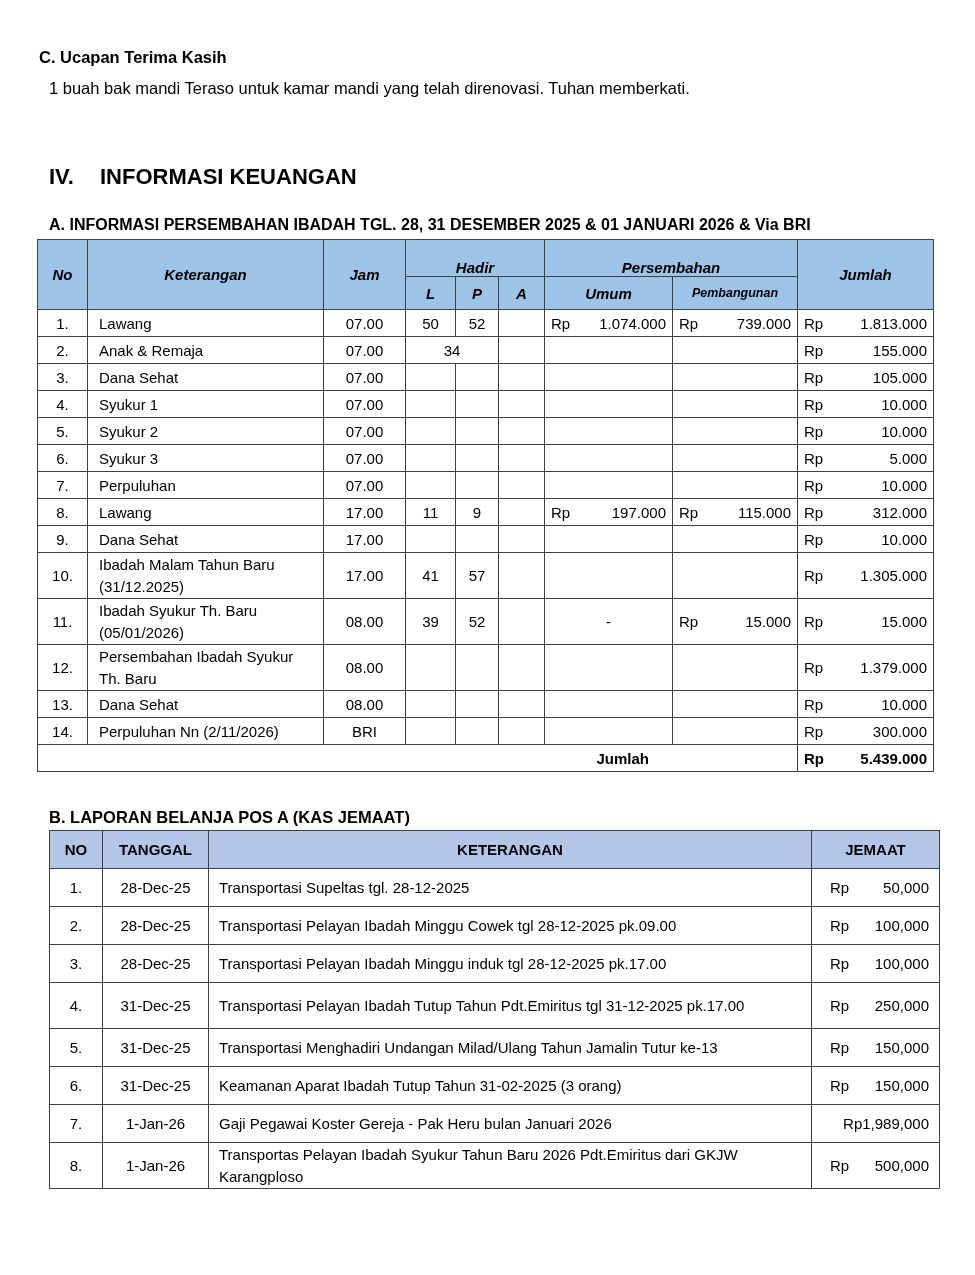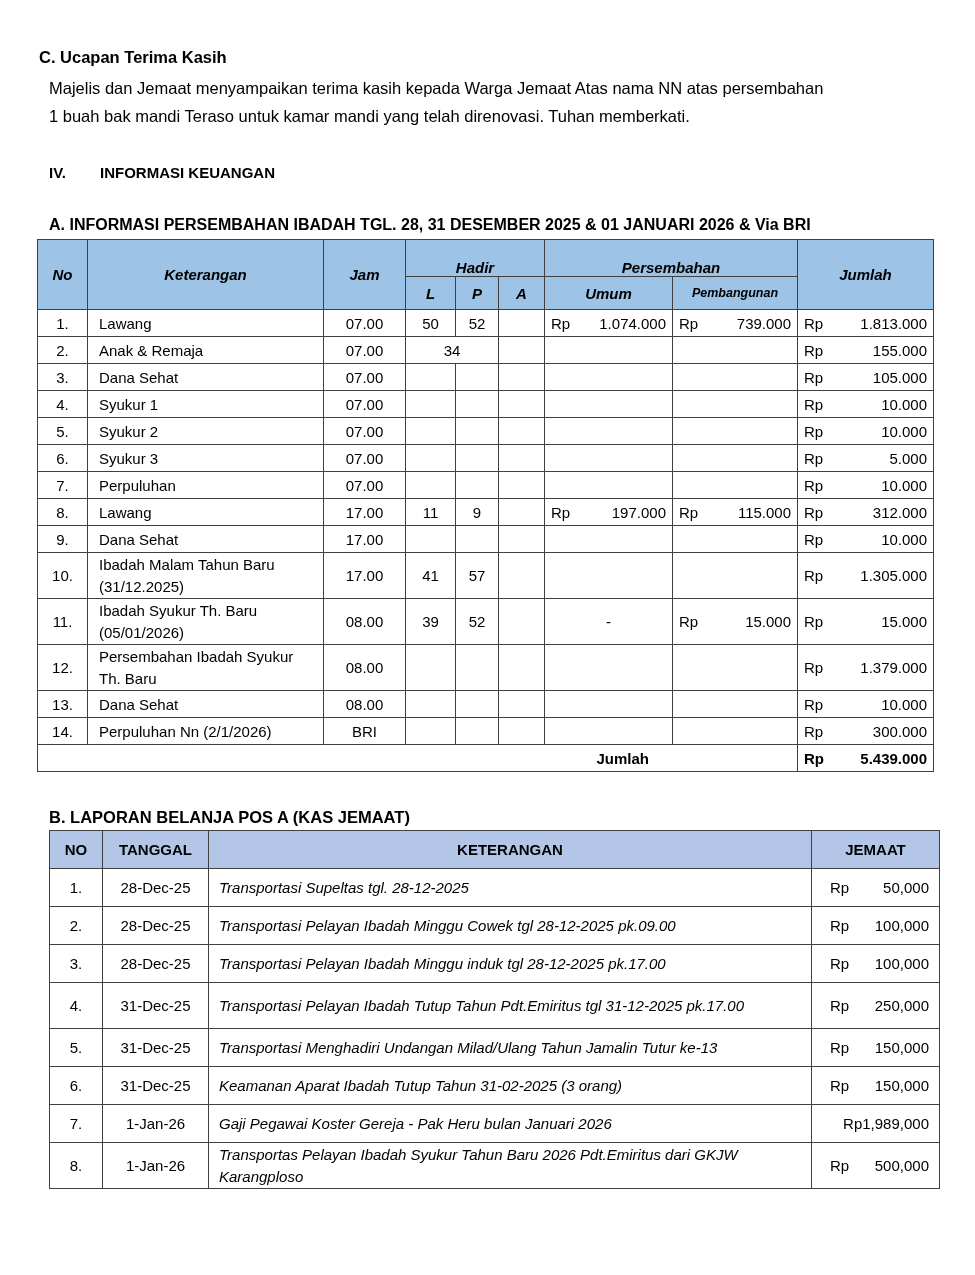--- a/index.html
+++ b/index.html
@@ -4,47 +4,46 @@
 <style>
   html, body { margin: 0; padding: 0; background: #ffffff; }
   body {
     width: 975px; height: 1275px; position: relative; overflow: hidden;
     font-family: "Liberation Sans", "DejaVu Sans", sans-serif;
     color: #000; font-size: 15.5px;
   }
   .abs { position: absolute; }
   .h-bold { font-weight: bold; font-size: 16.5px; }
   .para { line-height: 28px; font-size: 16.5px; }
-  .section-title { font-weight: bold; font-size: 15px; }
+  .section-title { font-weight: bold; font-size: 22px; }
   .section-title .num { display: inline-block; width: 51px; }
 
   table { border-collapse: collapse; position: absolute; table-layout: fixed; }
   td, th { border: 1.3px solid #404040; padding: 0 6px; font-size: 15px; overflow: hidden; white-space: nowrap; }
 
   
   #tblA th { background: #9dc3e6; font-style: italic; font-weight: bold; font-size: 15px; text-align: center; }
   #tblA th.small { font-size: 12.5px; margin-top: 48px; }
   #tblA td { height: 26px; }
   #tblA td.tall { height: 45px; white-space: normal; line-height: 22px; }
   .c { text-align: center; }
   .money { display: flex; justify-content: space-between; }
   .bold { font-weight: bold; }
 
   
   #tblB th { background: #b4c6e7; font-weight: bold; font-size: 15px; text-align: center; height: 37px; }
   #tblB td { height: 37px; }
   #tblB td.tall { height: 45px; white-space: normal; line-height: 22px; }
-  #tblB td.ket { padding-left: 10px; font-style: italic; }
+  #tblB td.ket { padding-left: 10px; }
 </style>
 </head>
 <body>
 
 <div class="abs h-bold" style="left:39px; top:48px;">C. Ucapan Terima Kasih</div>
 <div class="abs para" style="left:49px; top:74px; width:900px;">
-  <div>Majelis dan Jemaat menyampaikan terima kasih kepada Warga Jemaat Atas nama NN  atas persembahan</div>
   <div>1 buah bak mandi Teraso untuk kamar mandi yang telah direnovasi. Tuhan memberkati.</div>
 </div>
 
 <div class="abs section-title" style="left:49px; top:164px;">
   <span class="num">IV.</span><span>INFORMASI KEUANGAN</span>
 </div>
 
 <div class="abs h-bold" style="left:49px; top:216px; font-size:16px;">A. INFORMASI  PERSEMBAHAN IBADAH TGL. 28, 31 DESEMBER 2025 &amp; 01 JANUARI 2026 &amp; Via BRI</div>
 
 <table id="tblA" style="left:37px; top:239px; width:896px;">
@@ -304,21 +303,21 @@
        <td class=""></td>
        <td class="">
           <div class="money">
             <span>Rp</span>
             <span>10.000</span>
           </div>
         </td>
       </tr>
       <tr>
         <td class="c">14.</td>
-       <td class="" style="padding-left:11px">Perpuluhan Nn (2/1/2026)</td>
+       <td class="" style="padding-left:11px">Perpuluhan Nn (2/11/2026)</td>
        <td class="c">BRI</td>
        <td class="c"></td>
                <td class="c"></td>
        <td class="c"></td>
        <td class=""></td>
        <td class=""></td>
        <td class="">
           <div class="money">
             <span>Rp</span>
             <span>300.000</span>

